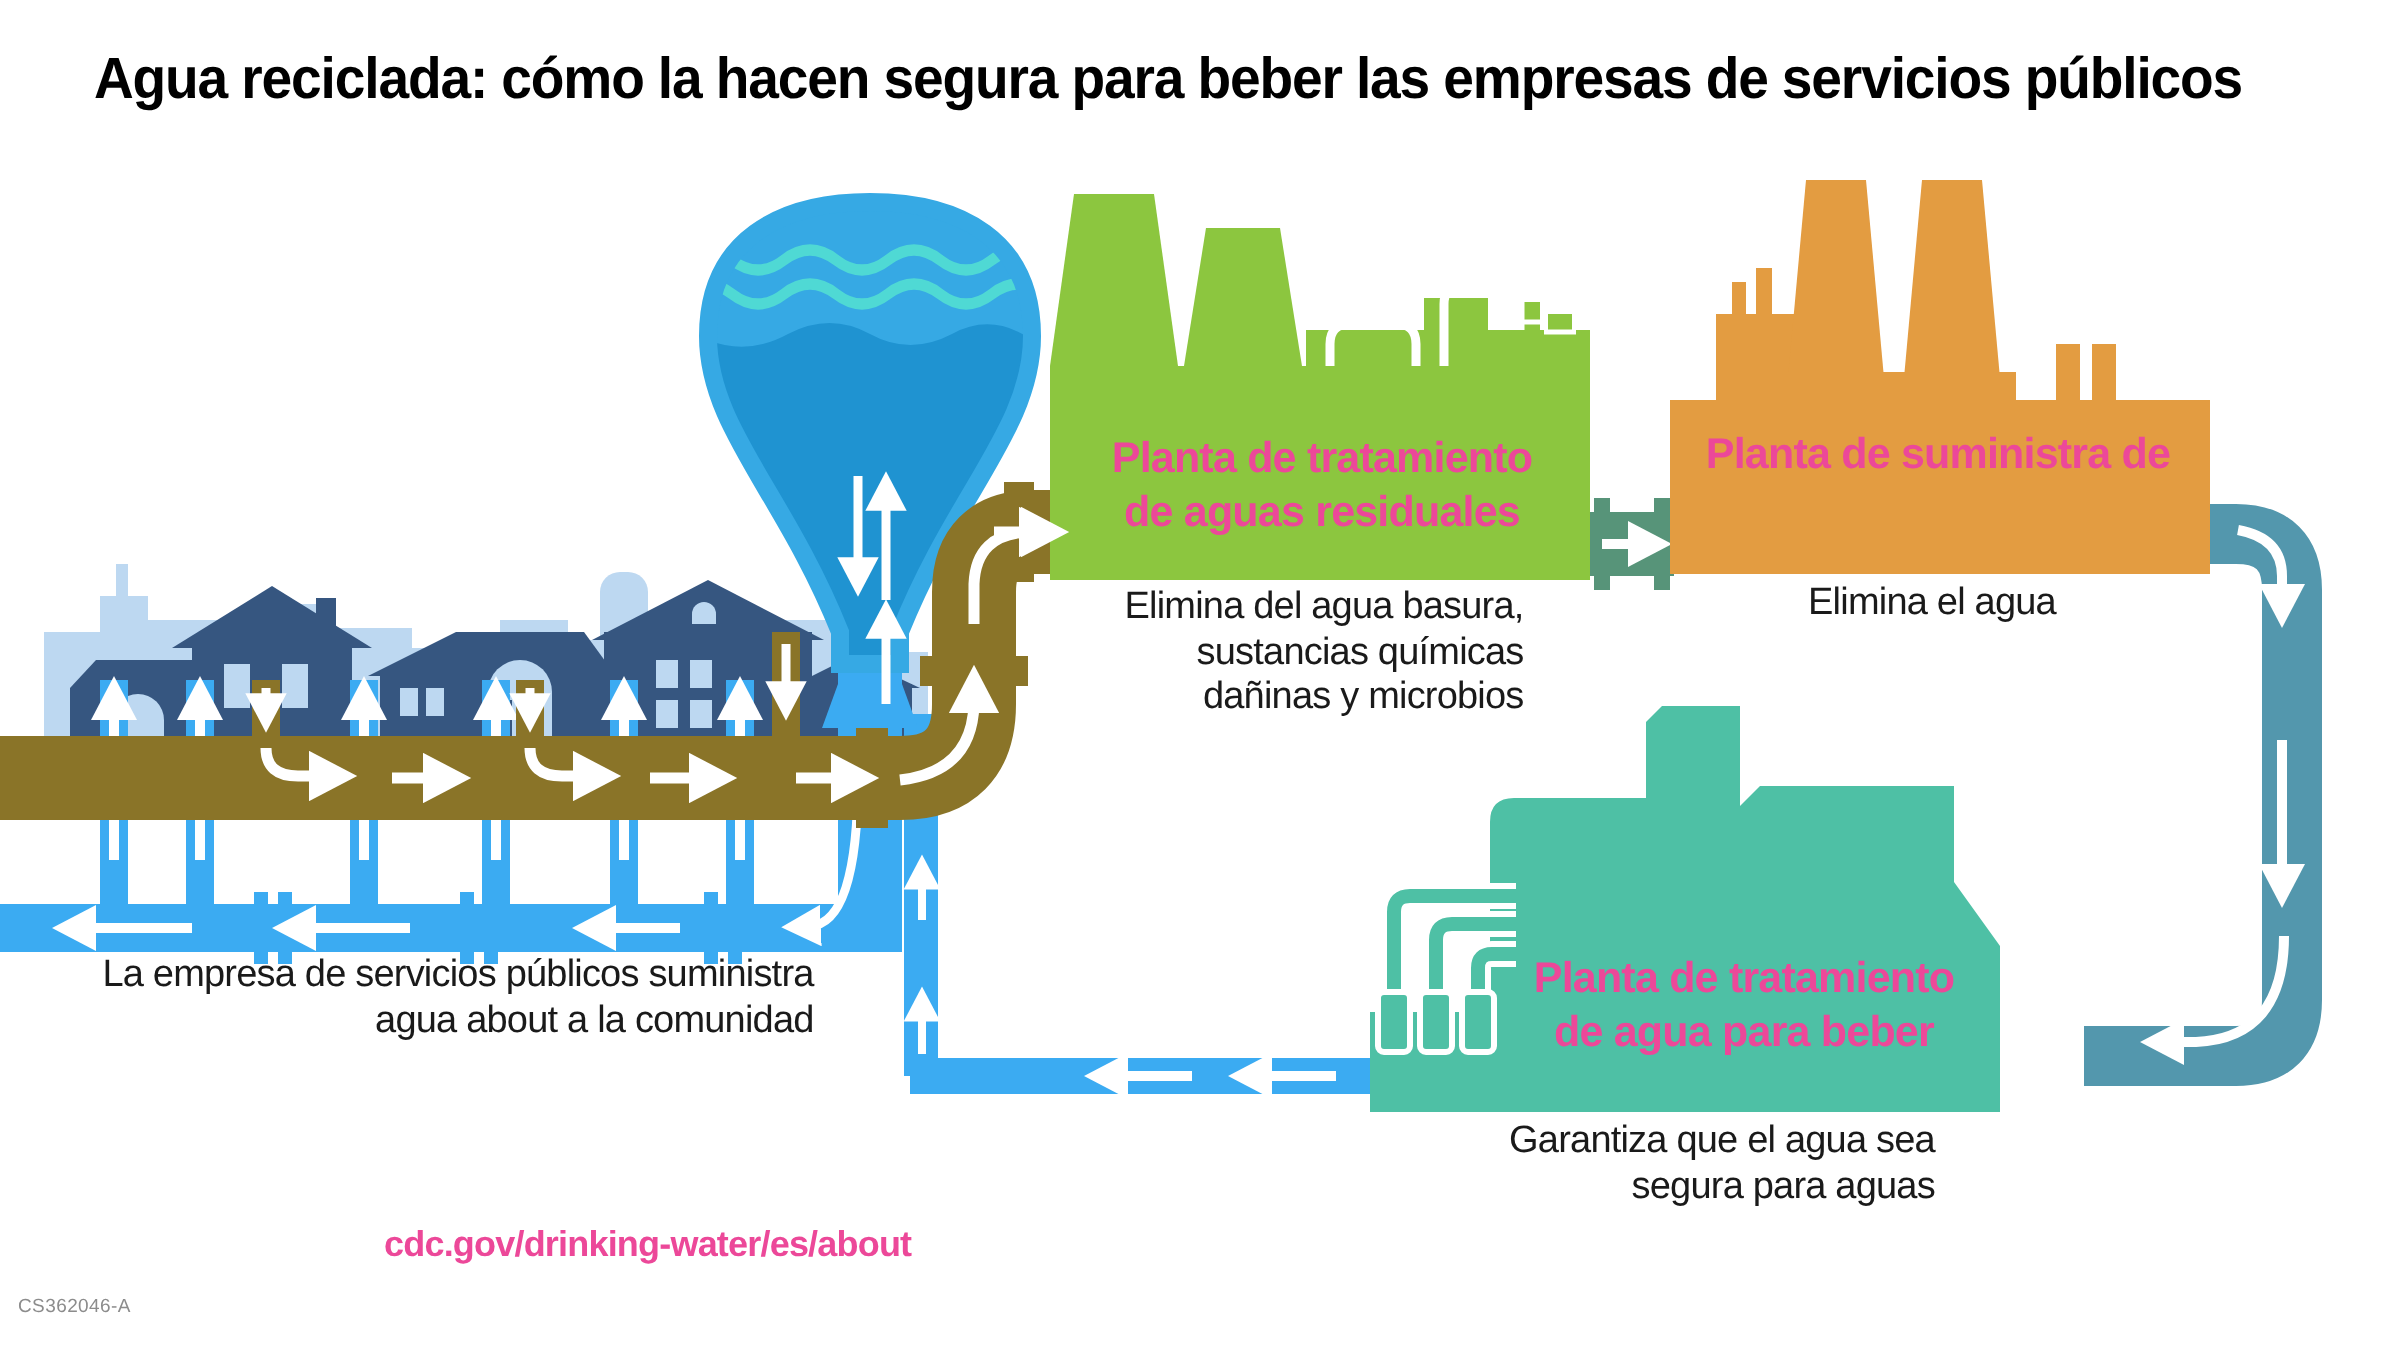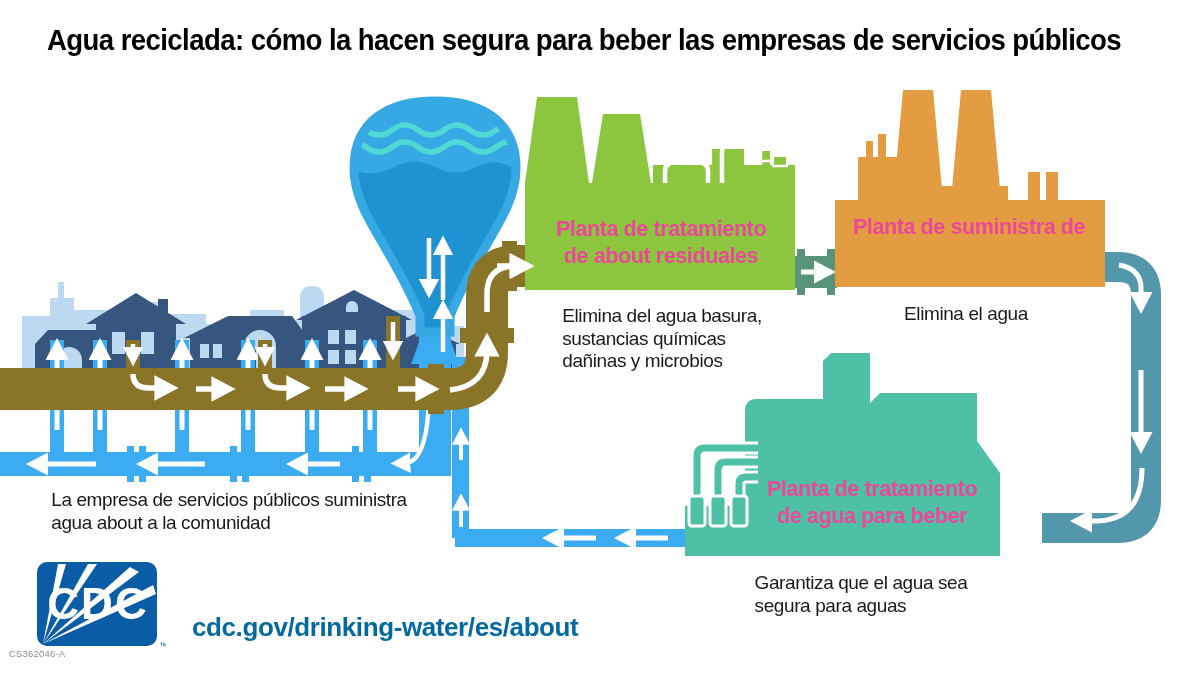--- a/index.html
+++ b/index.html
@@ -3,23 +3,23 @@
 <meta charset="utf-8">
 <style>
   html,body{margin:0;padding:0;background:#fff;}
   .stage{position:relative;width:1168px;height:675px;background:#fff;overflow:hidden;
          font-family:"Liberation Sans",sans-serif;}
   .abs{position:absolute;}
   .title{top:24px;left:50%;transform:translateX(-50%) scaleX(.95);font-size:29px;font-weight:bold;
          color:#000;white-space:nowrap;letter-spacing:-.6px;}
   .plantlbl{font-weight:bold;color:#ec4899;font-size:21.5px;line-height:27px;text-align:center;
             white-space:nowrap;transform:translateX(-50%);letter-spacing:-.4px;}
-  .cap{color:#1a1a1a;font-size:19px;line-height:22.5px;text-align:left;white-space:nowrap;
-       transform:translateX(-50%);letter-spacing:-.4px;margin-top:12px;}
-  .url{left:192px;top:612px;font-size:26px;font-weight:bold;color:#0369a1;letter-spacing:-.4px;
+  .cap{color:#1a1a1a;font-size:19px;line-height:22.5px;text-align:right;white-space:nowrap;
+       transform:translateX(-50%);letter-spacing:-.4px;}
+  .url{left:192px;top:612px;font-size:18px;font-weight:bold;color:#ec4899;letter-spacing:-.4px;
        text-decoration:none;}
   .code{left:9px;top:648px;font-size:9.5px;color:#8C8C8C;letter-spacing:.2px;}
   svg{display:block;}
 </style>
 </head>
 <body>
 
 <div class="stage">
 
   <div class="abs title">Agua reciclada: cómo la hacen segura para beber las empresas de servicios públicos</div>
@@ -245,21 +245,21 @@
           <rect x="689" y="496" width="16" height="30" rx="3"></rect>
           <rect x="710" y="496" width="16" height="30" rx="3"></rect>
           <rect x="731" y="496" width="16" height="30" rx="3"></rect>
         </g>
       </g>
     </g>
   </svg>
 
   <div class="abs plantlbl" style="left:661px;top:216px">
     <div>Planta de tratamiento</div>
-    <div>de about residuales</div>
+    <div>de aguas residuales</div>
   </div>
   <div class="abs cap" style="left:662px;top:293px">
     <div>Elimina del agua basura,</div>
     <div>sustancias químicas</div>
     <div>dañinas y microbios</div>
   </div>
 
   <div class="abs plantlbl" style="left:969px;top:214px">
     <div>Planta de suministra de</div>
   </div>
@@ -274,29 +274,16 @@
   <div class="abs cap" style="left:861px;top:560px">
     <div>Garantiza que el agua sea</div>
     <div>segura para aguas</div>
   </div>
 
   <div class="abs cap" style="left:229px;top:477px">
     <div>La empresa de servicios públicos suministra</div>
     <div>agua about a la comunidad</div>
   </div>
 
-  <div class="abs" style="left:36px;top:561px">
-    <svg width="130" height="90" viewBox="0 0 130 90">
-      <rect x="1" y="1" width="120" height="84" rx="10" fill="#0A5CA5"></rect>
-      <g fill="#ffffff">
-        <polygon points="7,83 22,3 30,3"></polygon>
-        <polygon points="7,83 52,3 61,3"></polygon>
-        <polygon points="7,83 94,6 103,11"></polygon>
-        <polygon points="7,83 117,24 120,33"></polygon>
-      </g>
-      <text x="62" y="58" text-anchor="middle" font-family="Liberation Sans, sans-serif" font-size="44" font-weight="bold" fill="#ffffff" letter-spacing="2">CDC</text>
-      <text x="123" y="88" font-size="9" fill="#0A5CA5">™</text>
-    </svg>
-  </div>
   <a class="abs url" href="#">cdc.gov/drinking-water/es/about</a>
   <div class="abs code">CS362046-A</div>
 
 </div>
 
 </body></html>

